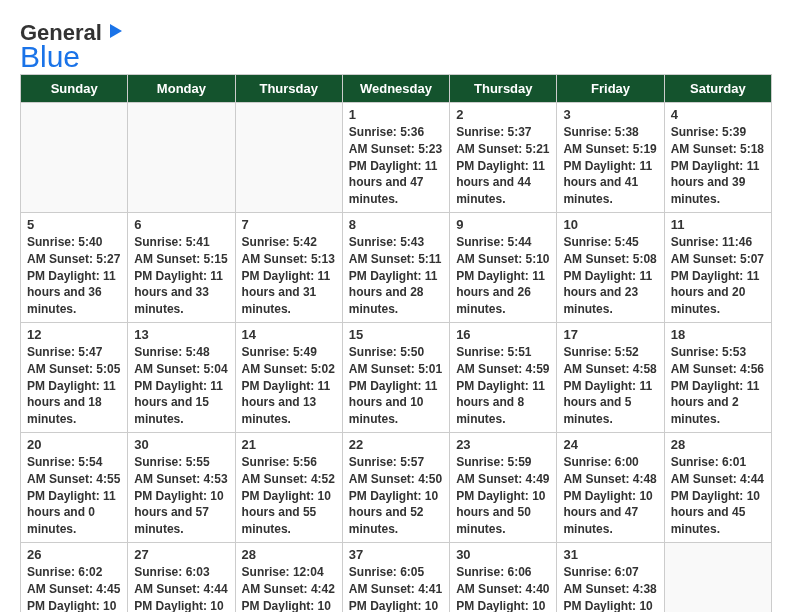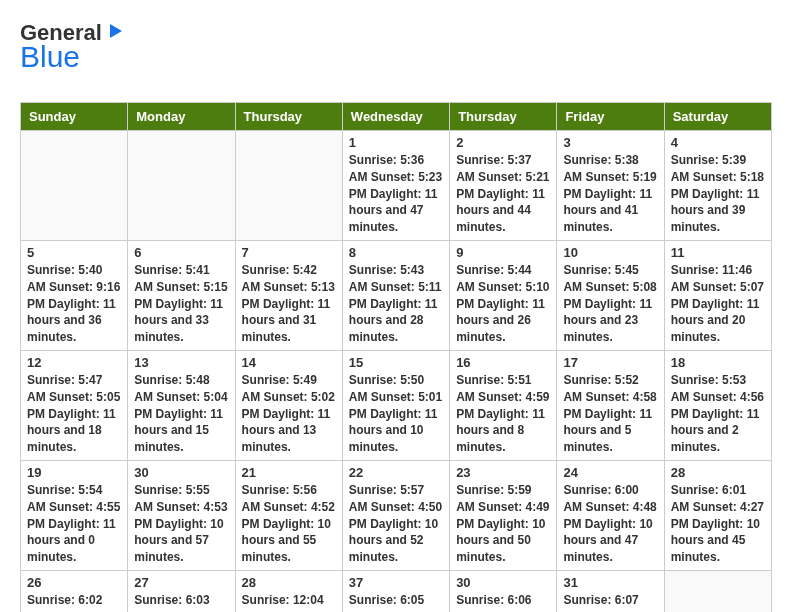--- a/index.html
+++ b/index.html
@@ -7,36 +7,36 @@
       font-family: Arial, sans-serif;
       background: #fff;
       width: 792px;
       min-height: 612px;
       padding: 20px;
     }
     .header {
       display: flex;
       justify-content: space-between;
       align-items: flex-start;
-      margin-bottom: 28px;
+      margin-bottom: 0;
     }
     .logo {
       display: flex;
       flex-direction: column;
       align-items: flex-start;
     }
     .title-block { text-align: right; }
     .title-block h1 { font-size: 32px; font-weight: bold; color: #333; }
     .title-block h2 { font-size: 16px; color: #555; font-weight: normal; }
 
     .calendar { width: 100%; border-collapse: collapse; }
     .calendar th {
-      background: #4d7c0f;
+      background: #14532d;
       color: #fff;
-      text-align: left;
+      text-align: center;
       padding: 6px 8px;
       font-size: 13px;
       border: 1px solid #ccc;
     }
     .calendar td {
       border: 1px solid #ccc;
       vertical-align: top;
       padding: 4px 6px;
       width: 107px;
       height: 90px;
@@ -112,21 +112,21 @@
           <div class="day-num">4</div>
           <div class="day-info">Sunrise: 5:39 AM
 Sunset: 5:18 PM
 Daylight: 11 hours and 39 minutes.</div>
         </td>
       </tr>
       <tr>
         <td>
           <div class="day-num">5</div>
           <div class="day-info">Sunrise: 5:40 AM
-Sunset: 9:16 PM
+Sunset: 5:27 PM
 Daylight: 11 hours and 36 minutes.</div>
         </td>
         <td>
           <div class="day-num">6</div>
           <div class="day-info">Sunrise: 5:41 AM
 Sunset: 5:15 PM
 Daylight: 11 hours and 33 minutes.</div>
         </td>
         <td>
           <div class="day-num">7</div>
@@ -198,21 +198,21 @@
         </td>
         <td>
           <div class="day-num">18</div>
           <div class="day-info">Sunrise: 5:53 AM
 Sunset: 4:56 PM
 Daylight: 11 hours and 2 minutes.</div>
         </td>
       </tr>
       <tr>
         <td>
-          <div class="day-num">19</div>
+          <div class="day-num">20</div>
           <div class="day-info">Sunrise: 5:54 AM
 Sunset: 4:55 PM
 Daylight: 11 hours and 0 minutes.</div>
         </td>
         <td>
           <div class="day-num">30</div>
           <div class="day-info">Sunrise: 5:55 AM
 Sunset: 4:53 PM
 Daylight: 10 hours and 57 minutes.</div>
         </td>
@@ -236,21 +236,21 @@
         </td>
         <td>
           <div class="day-num">24</div>
           <div class="day-info">Sunrise: 6:00 AM
 Sunset: 4:48 PM
 Daylight: 10 hours and 47 minutes.</div>
         </td>
         <td>
           <div class="day-num">28</div>
           <div class="day-info">Sunrise: 6:01 AM
-Sunset: 4:27 PM
+Sunset: 4:44 PM
 Daylight: 10 hours and 45 minutes.</div>
         </td>
       </tr>
       <tr>
         <td>
           <div class="day-num">26</div>
           <div class="day-info">Sunrise: 6:02 AM
 Sunset: 4:45 PM
 Daylight: 10 hours and 43 minutes.</div>
         </td>

